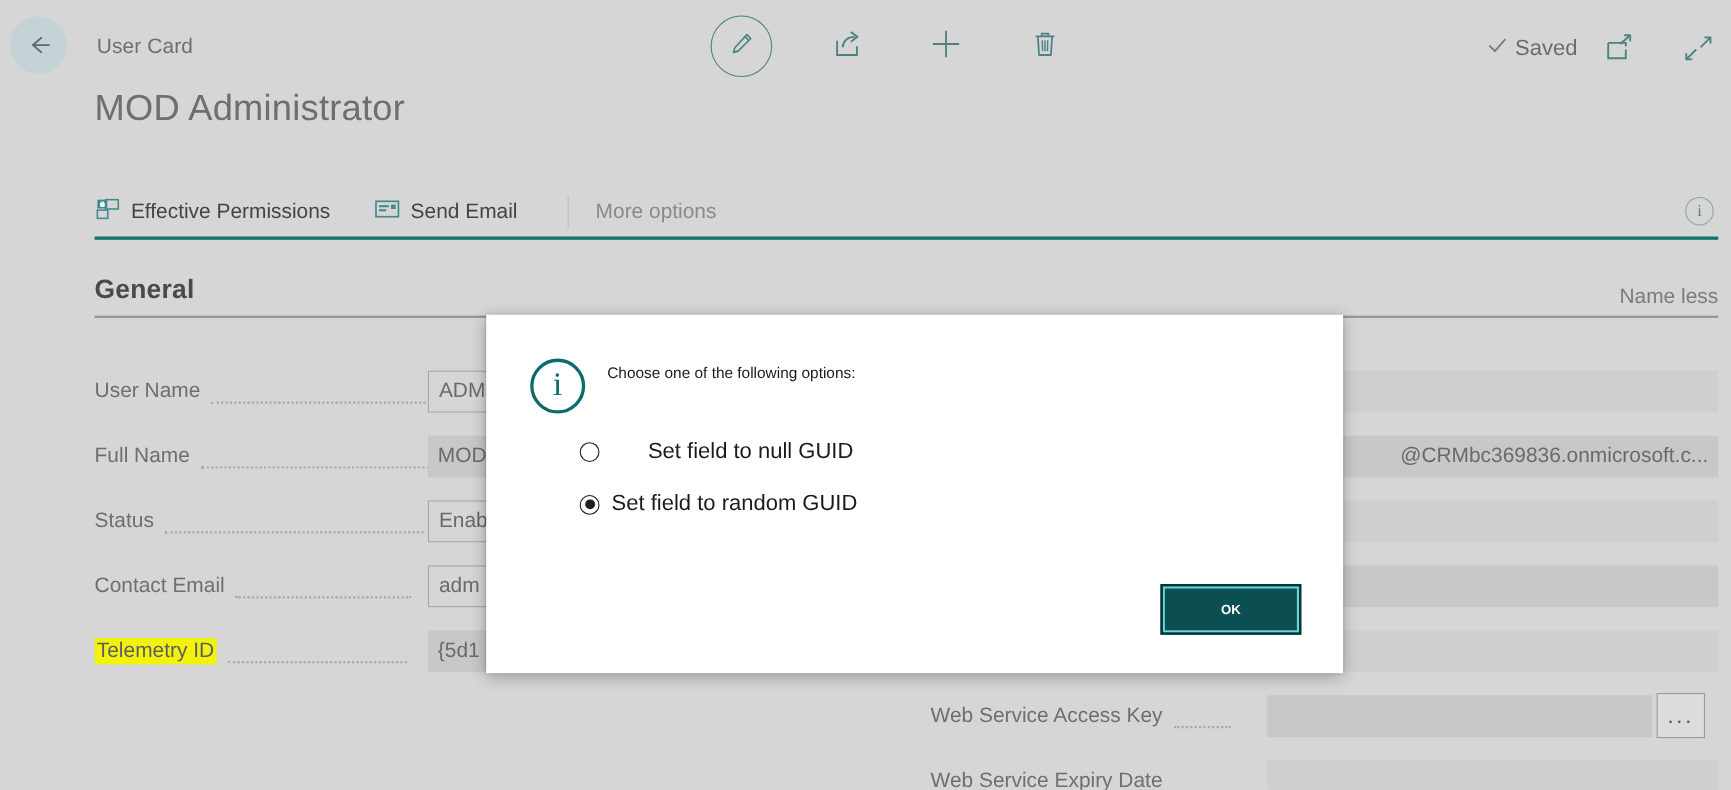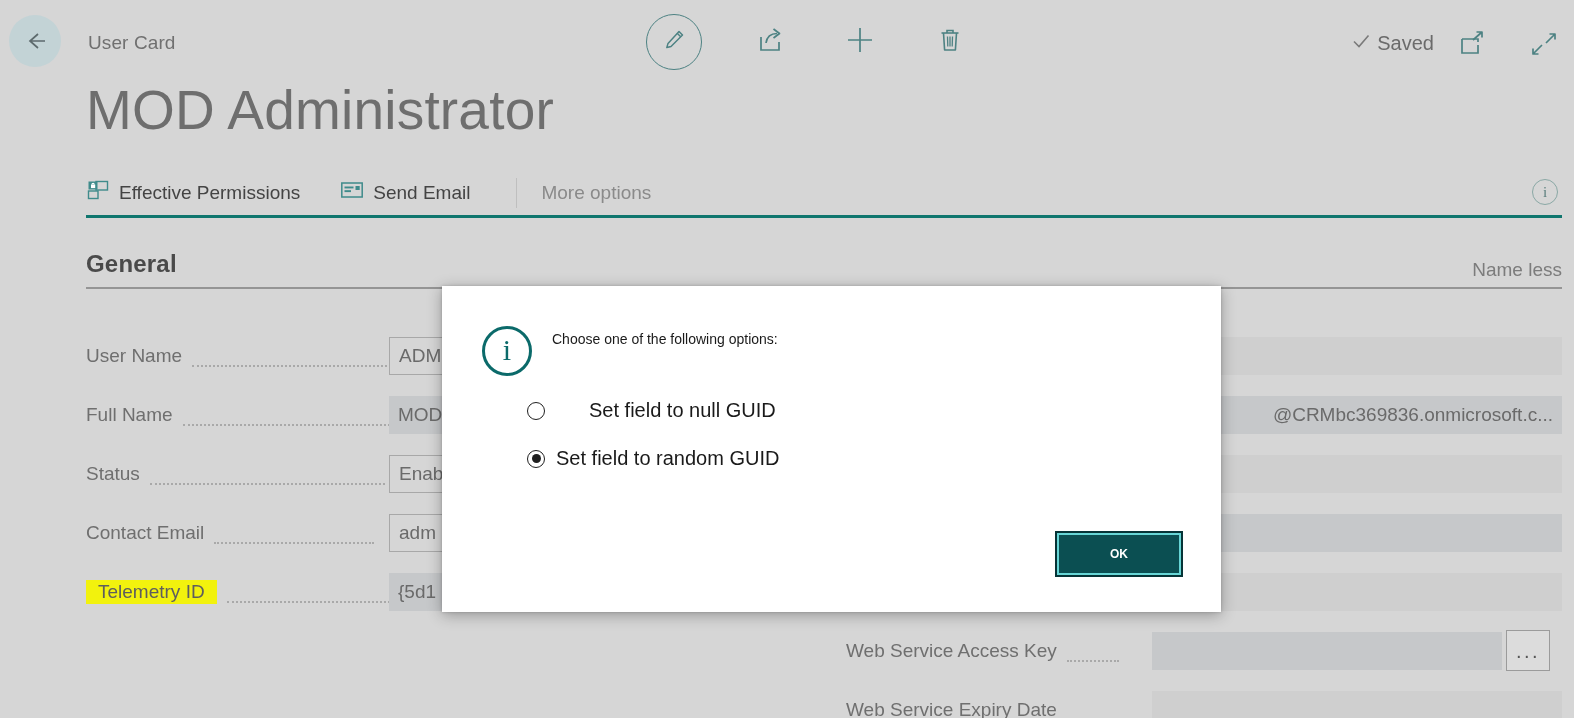--- a/index.html
+++ b/index.html
@@ -46,21 +46,21 @@
     font-size: 20px; color: #6b6b6b;
   }
   .win-icons {
     position: absolute; right: 8px; top: 24px;
     display: flex; align-items: center; gap: 28px;
   }
 
   
   .doc-title {
     position: absolute; left: 86px; top: 80px;
-    font-size: 55px; font-weight: 400; color: #6e6e6e;
+    font-size: 33px; font-weight: 400; color: #6e6e6e;
     letter-spacing: .2px; line-height: 1.1;
   }
 
   
   .ribbon {
     position: absolute; left: 86px; top: 170px; width: 1476px; height: 48px;
     border-bottom: 3px solid #0f766e;
     display: flex; align-items: center;
   }
   .ribbon-item {
@@ -100,21 +100,21 @@
   .col-right { position: absolute; left: 846px; top: 326px; width: 716px; }
 
   .frow {
     position: relative; height: 59px;
     display: flex; align-items: center;
   }
   .flabel {
     font-size: 19px; color: #6f6f6f; white-space: nowrap;
   }
   .flabel.hl {
-    background: #f2f20d; color: #5e5e5e; padding: 1px 12px;
+    background: #f2f20d; color: #5e5e5e; padding: 1px 2px;
   }
   .leader {
     flex: 0 0 auto; height: 1px; margin: 0 10px;
     border-bottom: 2px dotted #a9a9a9;
     align-self: flex-end; margin-bottom: 18px;
   }
   .fctl {
     position: absolute; height: 38px;
     display: flex; align-items: center;
     font-size: 19px; color: #6a6a6a;

